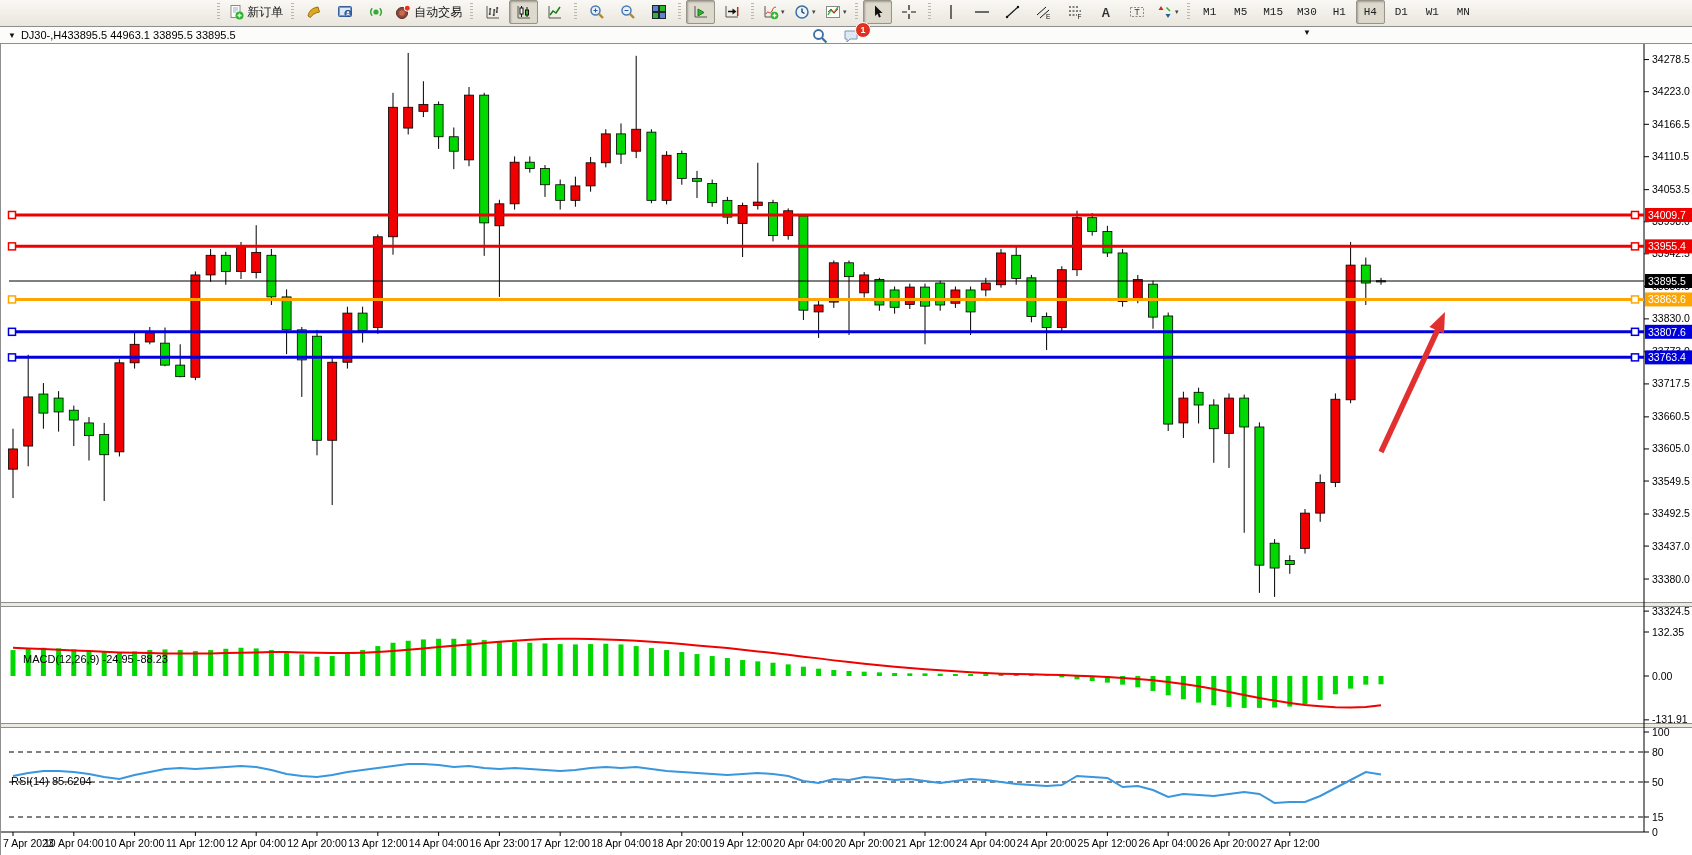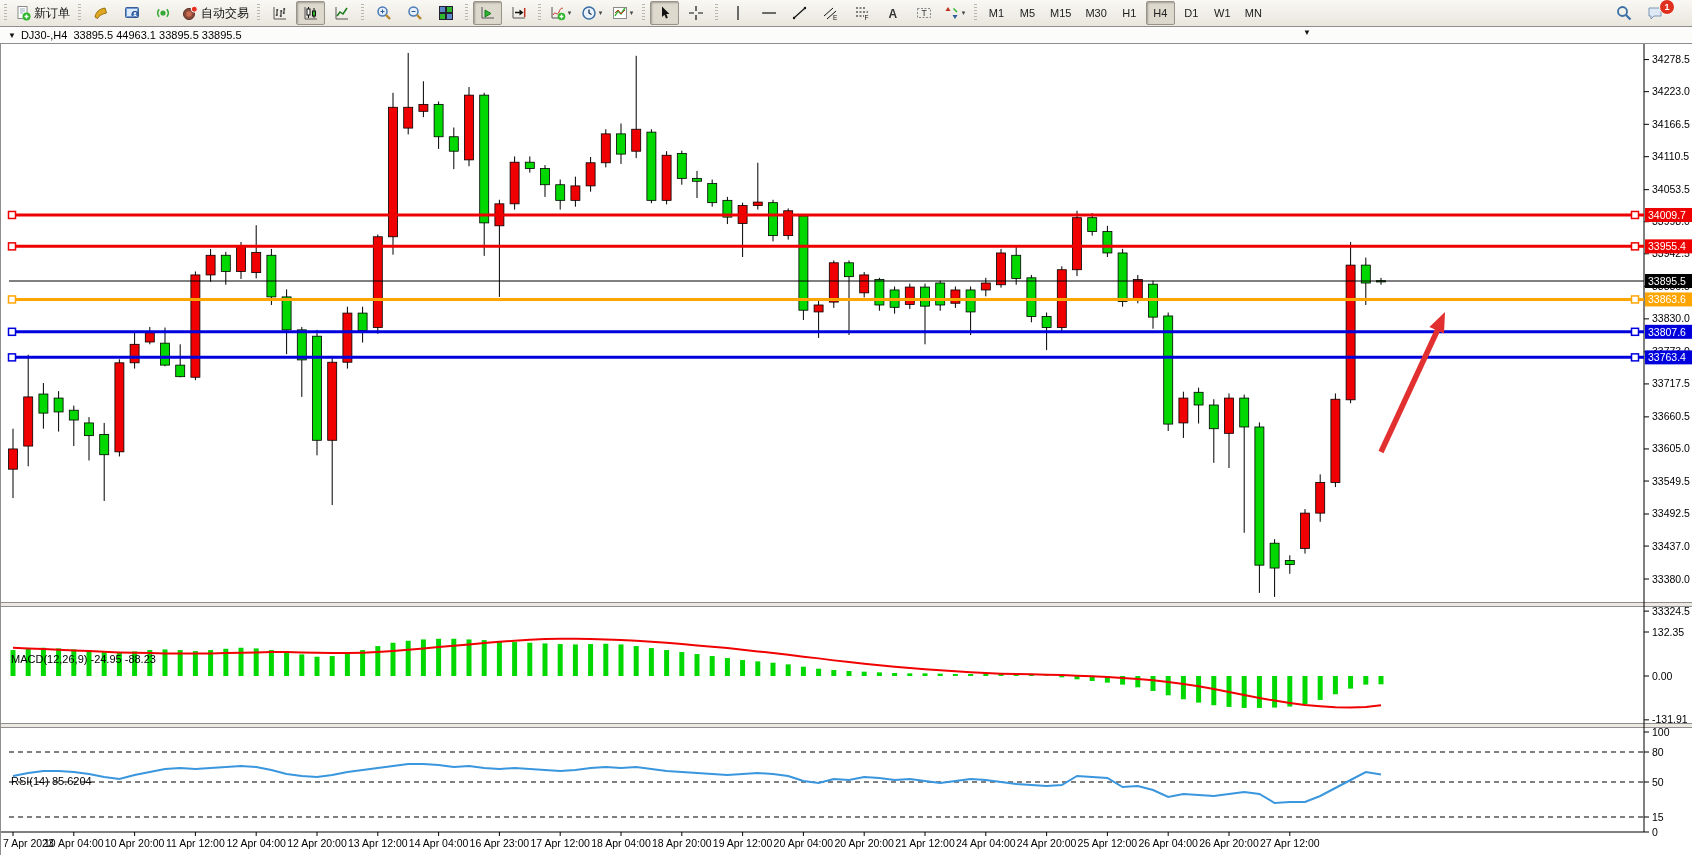--- a/index.html
+++ b/index.html
@@ -1,45 +1,45 @@
 <!DOCTYPE html>
 <html><head>
 <meta charset="utf-8">
 <style>
   html,body{margin:0;padding:0;width:1692px;height:855px;overflow:hidden;
     background:#ece9e2;font-family:"Liberation Sans",sans-serif;}
   
   .toolbar{position:absolute;top:0;left:0;width:1692px;height:26px;
     background:linear-gradient(#f9f8f4,#e9e6dd);border-bottom:1px solid #8e8e8e;
-    display:flex;justify-content:space-between;align-items:center;z-index:5;}
+    display:flex;justify-content:space-between;align-items:center;z-index:5;flex-direction:column;}
   .tb-left,.tb-right{display:flex;align-items:center;height:26px;}
   .tb-right{margin-right:22px;}
   .grip{width:3px;height:18px;margin:0 4px;
     background:repeating-linear-gradient(#b9b6ac 0 1px,transparent 1px 3px);}
   .tbtn{height:22px;min-width:23px;display:inline-flex;align-items:center;justify-content:center;
     margin:0 1px;border:1px solid transparent;border-radius:2px;padding:0 2px;cursor:default;position:relative;}
   .tbtn.pressed{background:#ddd9cd;border:1px solid #98948a;box-shadow:inset 1px 1px 2px rgba(0,0,0,.28);}
   .tbtn svg{display:block;}
   .tblabel{font-size:12px;color:#111;margin-left:3px;white-space:nowrap;}
-  .tbtxt{font-size:11px;color:#222;padding:0 3px;}
+  .tbtxt{font-size:11px;color:#222;padding:0 3px;font-family:Liberation Mono, monospace;}
   .dd{font-size:7px;color:#444;margin-left:2px;}
   .badge{position:absolute;top:-3px;right:-7px;background:#e03020;color:#fff;border-radius:50%;
     width:14px;height:14px;font-size:9px;font-weight:bold;display:flex;align-items:center;
     justify-content:center;border:1px solid #fff;z-index:6;}
   
   .chart-header{position:absolute;top:27px;left:0;width:1692px;height:16px;background:#fcfcfa;
     border-bottom:1px solid #8e8e8e;display:flex;align-items:center;font-size:11px;color:#000;z-index:4;}
   .hdr-dd{font-size:8px;margin:0 5px 0 8px;color:#111;}
-  .hdr-title{margin-right:6px;}
+  .hdr-title{}
   .shift-marker{position:absolute;left:1303px;top:1px;font-size:8px;color:#111;}
   
   .chart-area{position:absolute;top:43px;left:0;width:1692px;height:812px;background:#fff;
     border-left:1px solid #8e8e8e;border-right:1px solid #8e8e8e;}
   .pane-label{position:absolute;font-size:11px;color:#000;z-index:3;white-space:pre;}
-  #macd-label{left:10px;top:610px;}
+  #macd-label{left:22px;top:610px;}
   #rsi-label{left:10px;top:732px;}
   svg{font-family:"Liberation Sans",sans-serif;}
 </style>
 </head>
 <body>
 
 <div class="toolbar">
   <div class="tb-left" id="tbLeft">
       <span class="grip"></span>
       <div class="tbtn">

